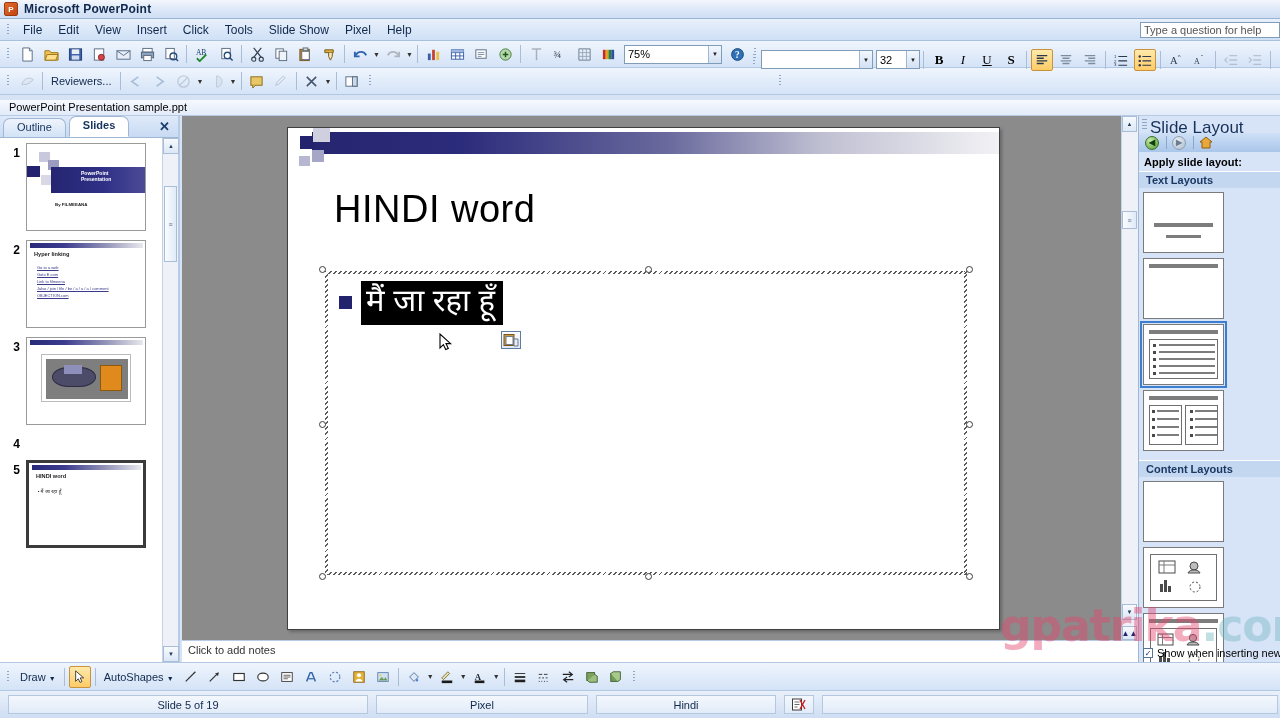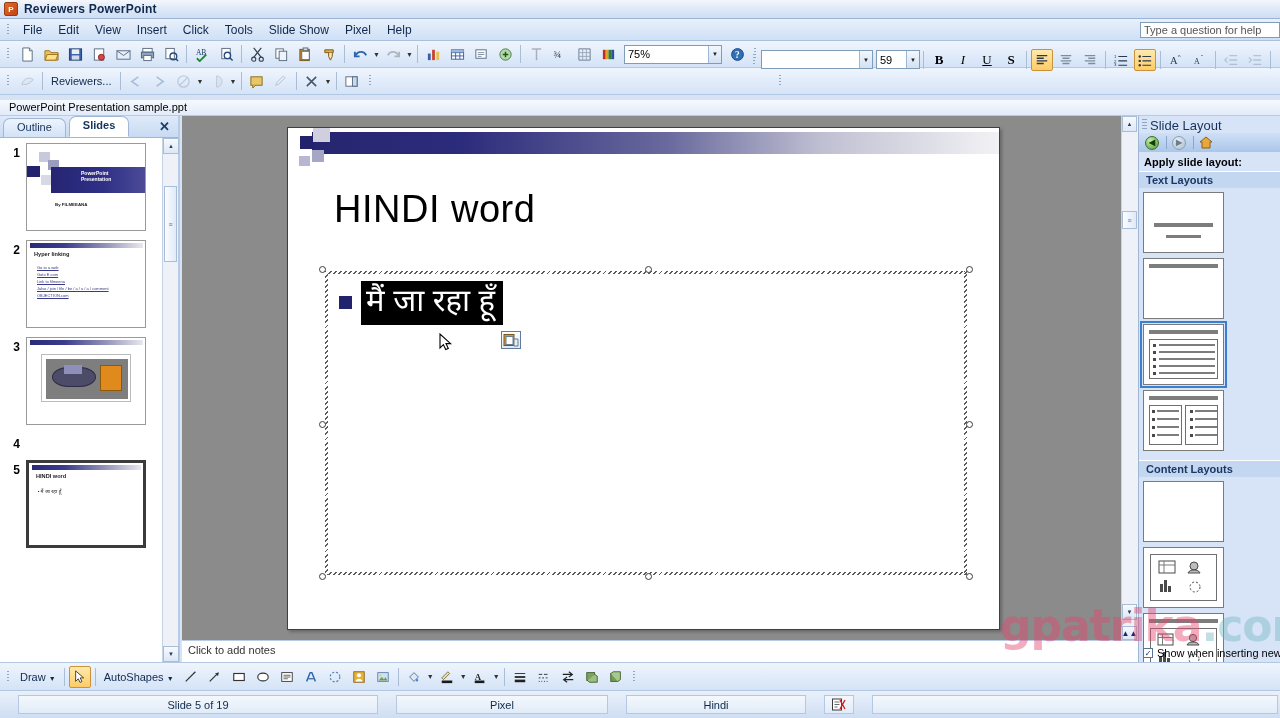--- a/index.html
+++ b/index.html
@@ -110,21 +110,21 @@
     background:linear-gradient(90deg,#fbfdff,#dfeaf8); border:1px solid #a9bdd6;
     display:flex;align-items:center;justify-content:center;font-size:7px;color:#5d7694;}
   .navdbl{ width:15px;height:14px; display:flex;align-items:center;justify-content:center;
     font-size:8px;color:#2b2b6d; background:linear-gradient(180deg,#f7fafe,#dce7f6); border:1px solid #a9bdd6;}
   
   #notes{ position:absolute; left:182px; right:142px; bottom:0; height:22px; background:#fff;
     border-top:1px solid #b9cbe4; font-size:11px; padding:3px 0 0 6px; color:#333;}
   
   #taskpane{ position:absolute; right:0; top:16px; width:142px; bottom:0;
     background:#d7e4f7; border-left:1px solid #9fb7d4; overflow:hidden;}
-  #tp-title{ height:17px; font-size:13px; font-weight:normal; color:#16325c; padding:2px 0 0 11px;}
+  #tp-title{ height:17px; font-size:17px; font-weight:normal; color:#16325c; padding:2px 0 0 11px;}
   #tp-title .gripdots{ position:absolute; left:3px; top:3px; width:5px;height:12px;
     background:repeating-linear-gradient(180deg,#8fa6c4 0 1px,transparent 1px 3px);}
   #tp-nav{ height:19px; background:linear-gradient(180deg,#cfe0f6,#a9c6ea); display:flex; align-items:center; padding-left:4px;}
   .navbtn{ width:18px;height:17px; display:flex;align-items:center;justify-content:center; margin-right:2px;}
   .navcirc{ width:14px;height:14px;border-radius:50%;border:1px solid #3a6e2f;
     background:radial-gradient(circle at 35% 30%,#c7e9a8,#4f9c38); display:flex;align-items:center;justify-content:center;
     font-size:8px;color:#12400a;font-weight:bold;}
   .navcirc.gray{ border-color:#8d9fb2; background:radial-gradient(circle at 35% 30%,#e8eef6,#aebdce); color:#6c7d90;}
   .vsep{ width:1px;height:13px;background:#8aa6cb; margin:0 3px;}
   #tp-apply{ font-size:11px; font-weight:bold; color:#000; padding:4px 0 3px 5px;}
@@ -142,32 +142,32 @@
   #tp-check .cb{ width:10px;height:10px;background:#fff;border:1px solid #5a7493; margin-right:4px;
     display:flex;align-items:center;justify-content:center;font-size:8px;color:#11376b;}
   
   #drawbar{ position:absolute; left:0; right:0; bottom:28px; height:28px;
     background:linear-gradient(180deg,#eff5fd,#d4e3f7); border-top:1px solid #b2c7e2;
     display:flex; align-items:center; padding-left:2px;}
   #statusbar{ position:absolute; left:0; right:0; bottom:0; height:28px;
     background:linear-gradient(180deg,#e9f0fa,#cfdef4); border-top:1px solid #b2c7e2;
     display:flex; align-items:center; font-size:11px; color:#10294d;}
   .statcell{ height:19px; display:flex; align-items:center; justify-content:center;
-    border:1px solid #b6c8e0; background:linear-gradient(180deg,#f4f8fd,#e1ebf8); margin-left:18px;}
+    border:1px solid #b6c8e0; background:linear-gradient(180deg,#f4f8fd,#e1ebf8); margin-left:8px;}
   
   #wm{ position:absolute; left:1000px; top:600px; font-size:44px; font-weight:bold; letter-spacing:-1px;
     color:rgba(226,70,110,.45); font-family:"DejaVu Sans", sans-serif; pointer-events:none; z-index:40;}
   #wm .c{ color:rgba(120,185,195,.45); }
 </style>
 </head>
 <body>
 
 <div id="titlebar">
   <div class="appicon">P</div>
-  <div class="apptitle">Reviewers PowerPoint</div>
+  <div class="apptitle">Microsoft PowerPoint</div>
 </div>
 
 <div id="menubar">
   <div class="gripper"></div>
   <div class="menu-item">File</div>
   <div class="menu-item">Edit</div>
   <div class="menu-item">View</div>
   <div class="menu-item">Insert</div>
   <div class="menu-item">Click</div>
   <div class="menu-item">Tools</div>
@@ -422,21 +422,21 @@
   <div class="gripper" style="margin-left:400px;"></div>
 </div>
 
 <div style="position:absolute; left:748px; top:46px; width:532px; height:27px; display:flex; align-items:center;">
   <div class="gripper"></div>
   <div class="combo" style="width:112px;">
     <span></span>
     <span class="cbtn">▼</span>
   </div>
   <div class="combo" style="width:44px; margin-left:3px;">
-    <span>59</span>
+    <span>32</span>
     <span class="cbtn">▼</span>
   </div>
   <div class="sep"></div>
   <div class="tbtn">
       <span class="icoB">B</span>
     </div>
   <div class="tbtn">
       <span class="icoI">I</span>
     </div>
   <div class="tbtn">

